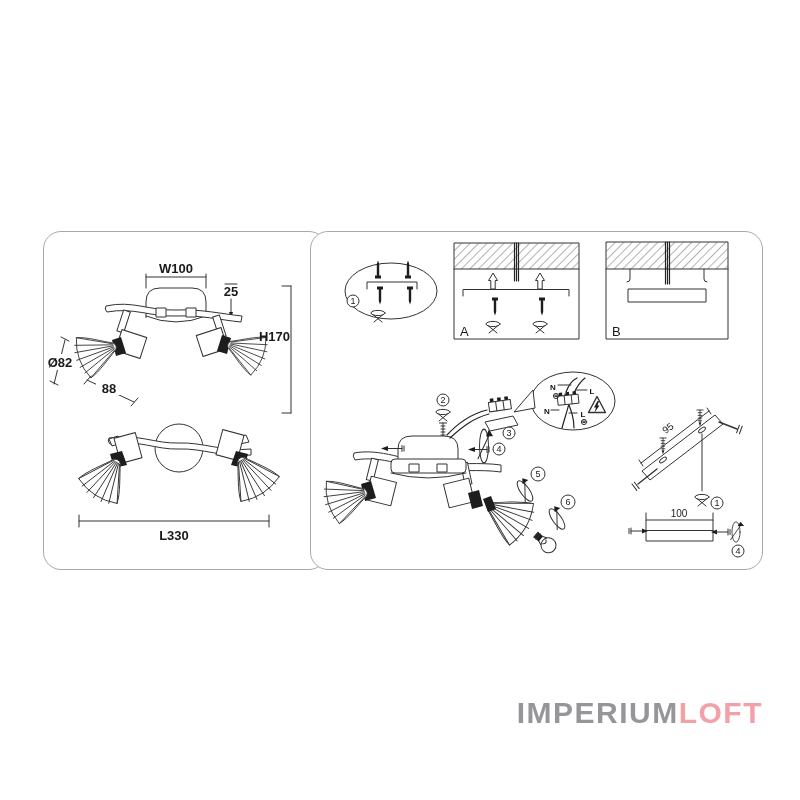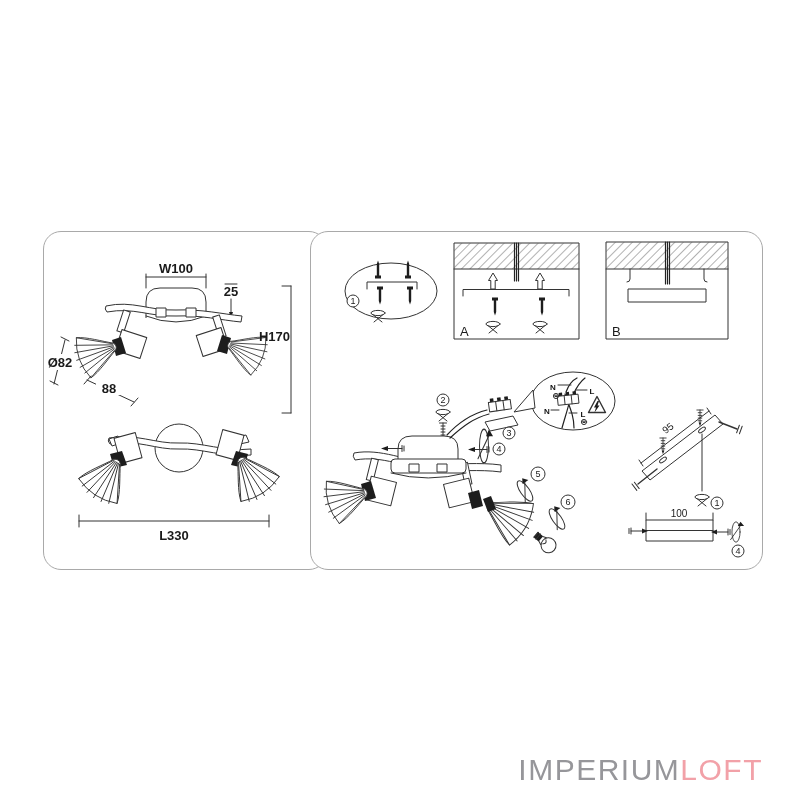--- a/index.html
+++ b/index.html
@@ -13,21 +13,21 @@
   .lnf{fill:#fff;stroke:#333;stroke-width:1;stroke-linejoin:round;}
   .dk{fill:#1d1d1d;stroke:none;}
   .wire{fill:none;stroke:#222;stroke-width:1.2;stroke-linecap:round;}
   .thick{stroke-width:1.4;}
   text.dim{font:600 13px "Liberation Sans",sans-serif;fill:#1a1a1a;}
   text.lbl{font:400 13px "Liberation Sans",sans-serif;fill:#1a1a1a;}
   text.sm{font:400 10px "Liberation Sans",sans-serif;fill:#1a1a1a;}
   text.cnum{font:400 9px "Liberation Sans",sans-serif;fill:#1a1a1a;text-anchor:middle;}
   text.wlbl{font:700 8px "Liberation Sans",sans-serif;fill:#111;text-anchor:middle;}
   .mid{text-anchor:middle;}
-  .logo{position:absolute;top:753px;right:37px;font-size:30px;letter-spacing:1.5px;white-space:nowrap;font-weight:400;}
+  .logo{position:absolute;top:696px;right:37px;font-size:30px;letter-spacing:1.5px;white-space:nowrap;font-weight:700;}
   .lg-gray{color:#96969a;}
   .lg-pink{color:#f2a1a8;}
 </style>
 </head>
 <body>
 
 <div class="panel" id="panel-left">
 <svg width="260" height="339" viewBox="0 0 260 339">
   <defs>
     <g id="shadeG">

